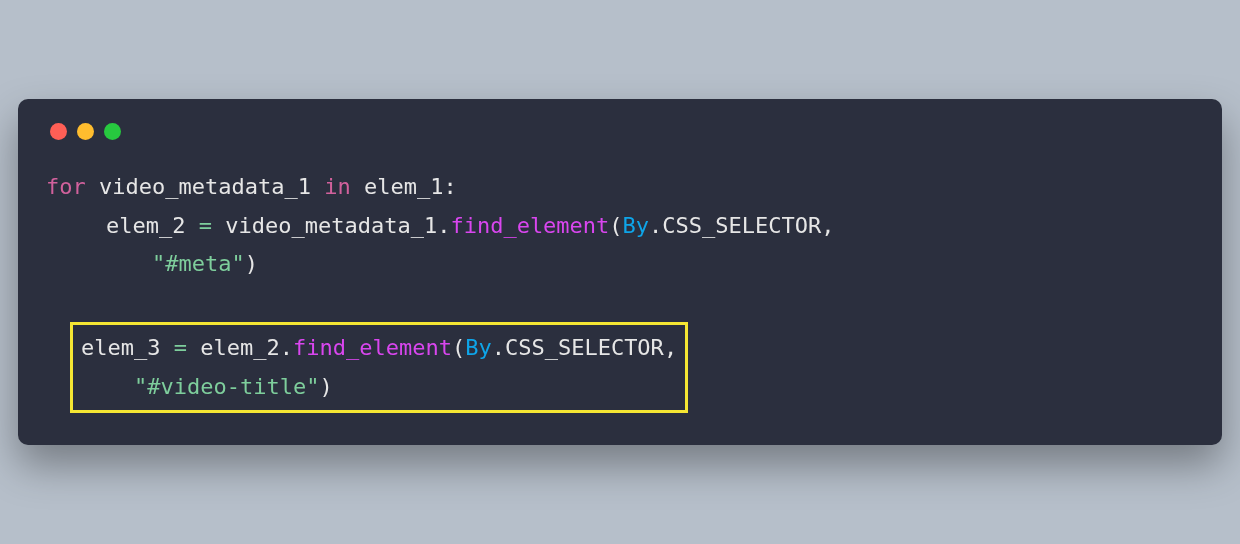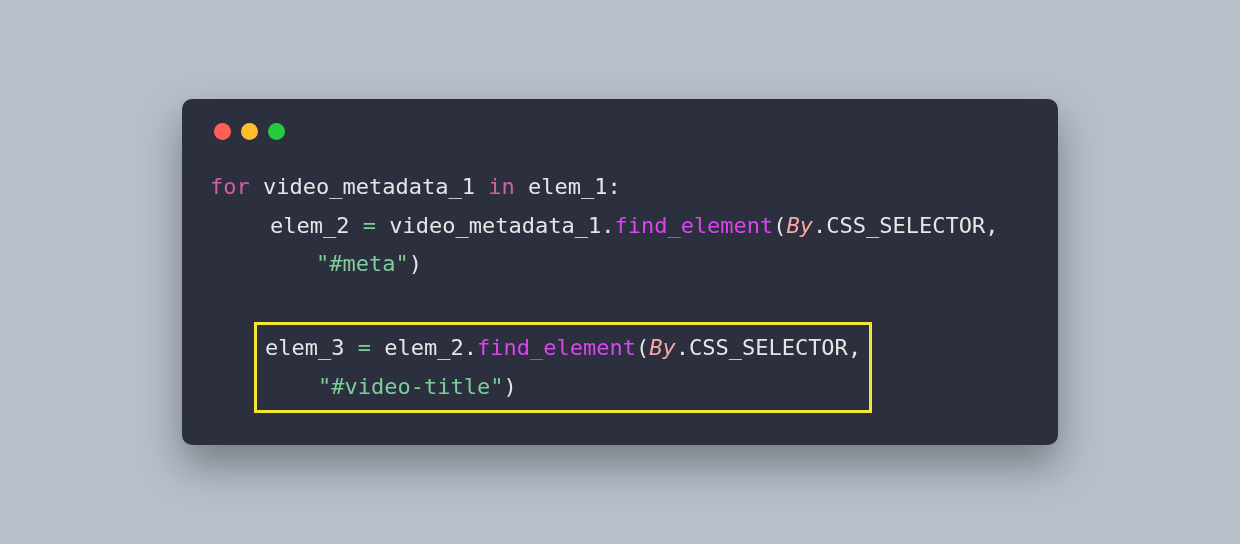--- a/index.html
+++ b/index.html
@@ -12,21 +12,21 @@
       width: 1240px;
       height: 544px;
       display: flex;
       align-items: center;
       justify-content: center;
       font-family: 'Menlo', 'Monaco', 'Consolas', monospace;
     }
     .code-window {
       background: #2b2f3e;
       border-radius: 10px;
-      width: 876px;
+      width: 1204px;
       padding: 24px 28px 32px 28px;
       box-shadow: 0 20px 40px rgba(0,0,0,0.35);
     }
     .traffic-lights {
       display: flex;
       gap: 10px;
       margin-bottom: 28px;
       margin-left: 4px;
     }
     .traffic-light {
@@ -42,27 +42,27 @@
       line-height: 1.75;
       color: #e6e6e6;
       white-space: pre;
     }
     .tok-keyword { color: #d1619c; }
     .tok-var { color: #e6e6e6; }
     .tok-in { color: #d1619c; }
     .tok-punct { color: #e6e6e6; }
     .tok-op { color: #7ece9c; }
     .tok-method { color: #d946ef; }
-    .tok-class { color: #fca5a5; font-style: italic; }
+    .tok-class { color: #0ea5e9; }
     .tok-string { color: #7ece9c; }
     .highlighted {
       border: 3px solid #f5e633;
       padding: 4px 8px 4px 8px;
       display: inline-block;
-      margin-left: 44px;
+      margin-left: 24px;
     }
     .indent1 { padding-left: 60px; display: block; }
     .line { display: block; }
   </style>
 </head>
 <body>
 
 <div class="code-window">
   <div class="traffic-lights">
     <div class="traffic-light red"></div>

